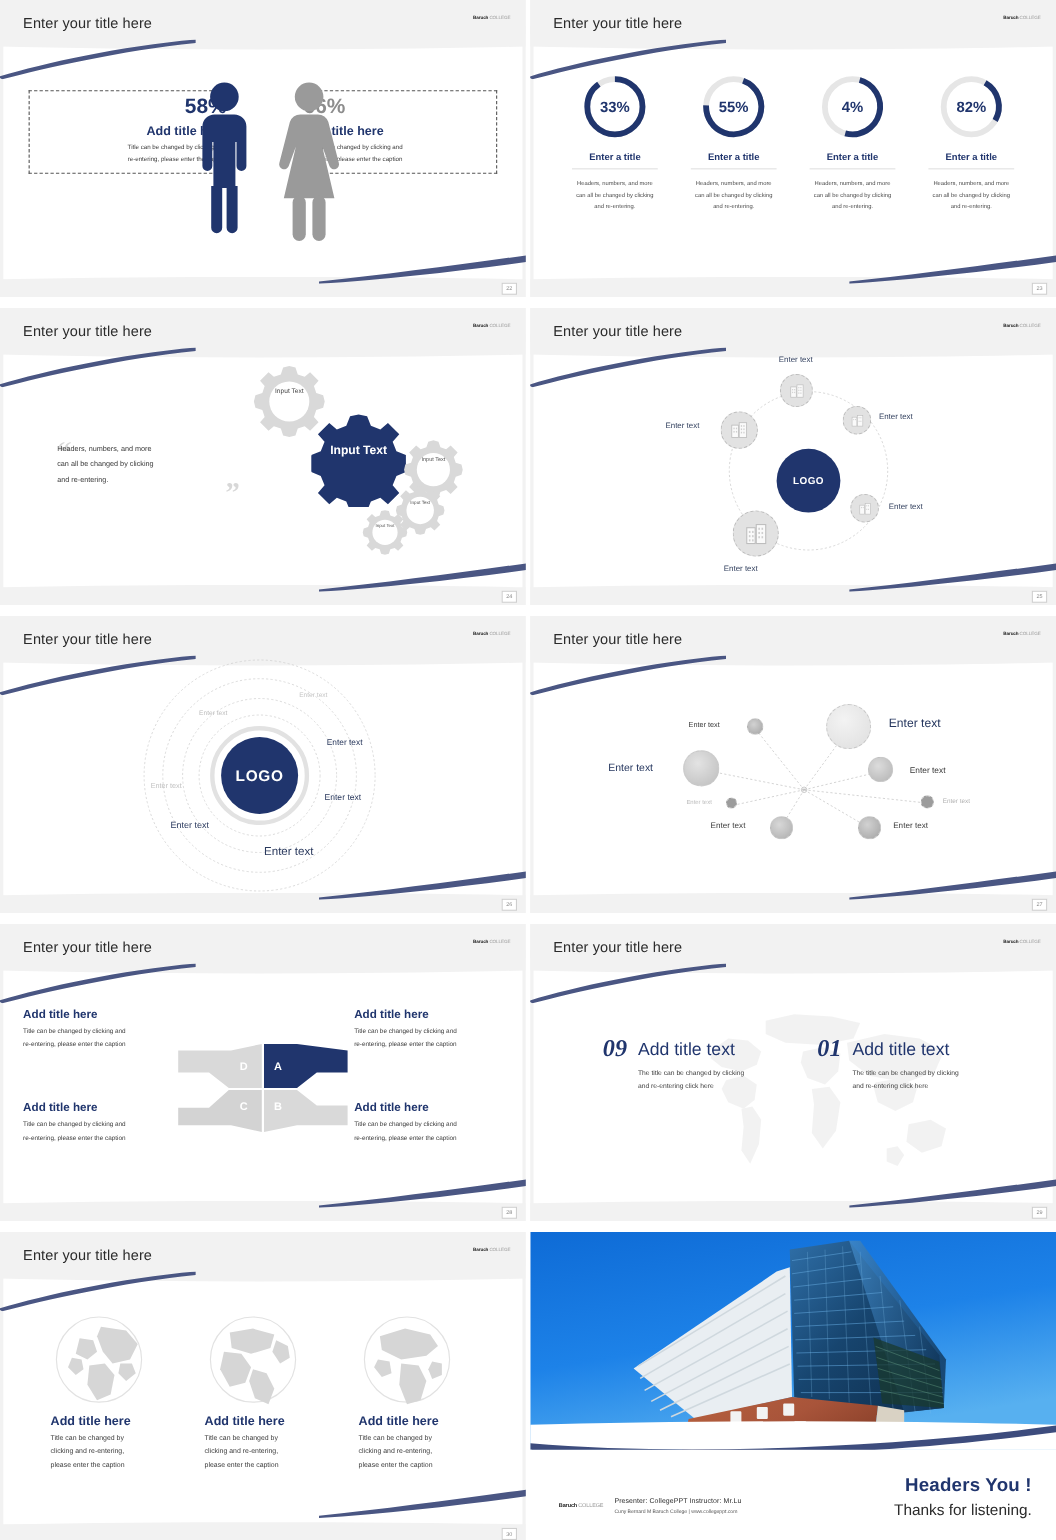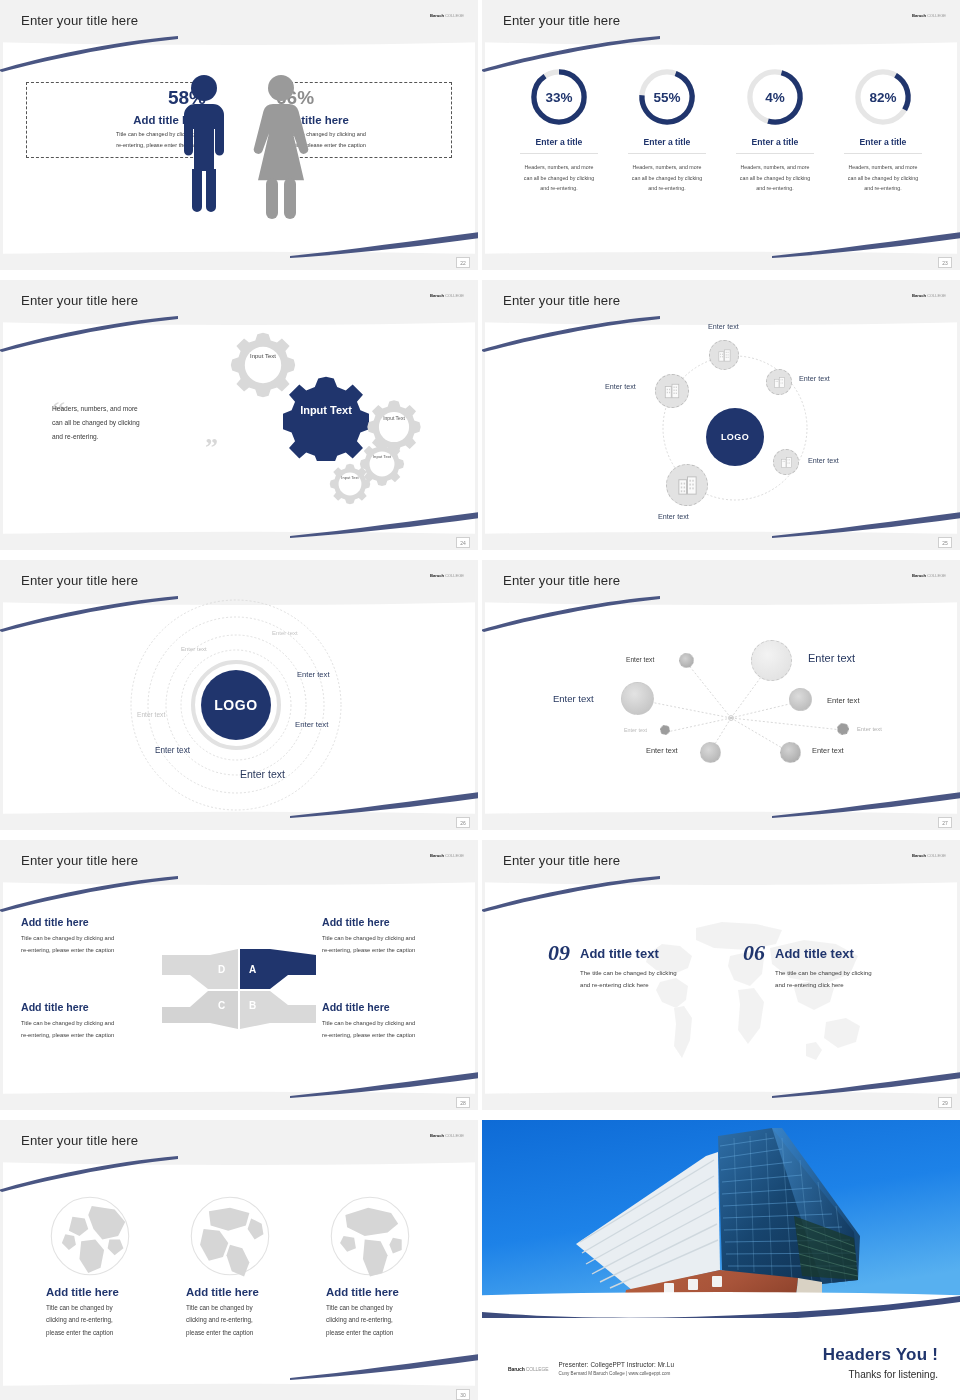--- a/index.html
+++ b/index.html
@@ -105,34 +105,34 @@
 
   
   .etxt { position: absolute; font-size: 7.2px; color: #33415f; white-space: nowrap; }
 
   
   .col-title { font-size: 10.6px; font-weight: 700; color: #20356d; }
   .col-desc { font-size: 5.8px; color: #3c3c3c; line-height: 2.0; margin-top: 5px; }
 
   
   .num-big { font-family: "Liberation Serif", serif; font-style: italic; font-weight: 700; font-size: 22px; color: #20356d; }
-  .nt-title { font-size: 13px; font-weight: 700; color: #20356d; }
+  .nt-title { font-size: 16px; font-weight: 400; color: #20356d; }
   .nt-desc { font-size: 6.1px; color: #3c3c3c; line-height: 2.05; margin-top: 6px; }
 
   
   .globe-col { position: absolute; top: 72px; width: 140px; }
   .globe-title { font-size: 11.4px; font-weight: 700; color: #20356d; margin-top: 6px; }
   .globe-desc { font-size: 6.3px; color: #3c3c3c; line-height: 1.95; margin-top: 4px; }
 
   
   .s10 { background: #ffffff; }
   .photo { position: absolute; left: 0; top: 0; right: 0; height: 198px; overflow: hidden; }
   .thanks-wrap { position: absolute; right: 22px; bottom: 22px; text-align: right; }
   .thanks-t { font-size: 17px; font-weight: 700; color: #20356d; letter-spacing: .2px;}
-  .thanks-s { font-size: 10px; color: #2b2b2b; margin-top: 4px; }
+  .thanks-s { font-size: 14px; color: #2b2b2b; margin-top: 4px; }
   .foot-wrap { position: absolute; left: 26px; bottom: 26px; display: flex; align-items: center; gap: 10px; }
   .foot-l1 { font-size: 6.3px; color: #2d2d2d; letter-spacing: .1px;}
   .foot-l2 { font-size: 4.6px; color: #555; margin-top: 3px; }
 </style>
 </head>
 <body>
 
 <div class="deck">
 
   <div class="slide">
@@ -621,21 +621,21 @@
       </svg>
       <div style="position:absolute;left:66px;top:100px;display:flex;align-items:flex-start;gap:10px;">
         <div class="num-big">09</div>
         <div>
           <div class="nt-title" style="margin-top:6px;">Add title text</div>
           <div class="nt-desc">The title can be changed by clicking</div>
           <div class="nt-desc" style="margin-top:0">and re-entering click here</div>
         </div>
       </div>
       <div style="position:absolute;left:261px;top:100px;display:flex;align-items:flex-start;gap:10px;">
-        <div class="num-big">06</div>
+        <div class="num-big">01</div>
         <div>
           <div class="nt-title" style="margin-top:6px;">Add title text</div>
           <div class="nt-desc">The title can be changed by clicking</div>
           <div class="nt-desc" style="margin-top:0">and re-entering click here</div>
         </div>
       </div>
     </div>
     <div class="page-num">29</div>
   </div>
 

